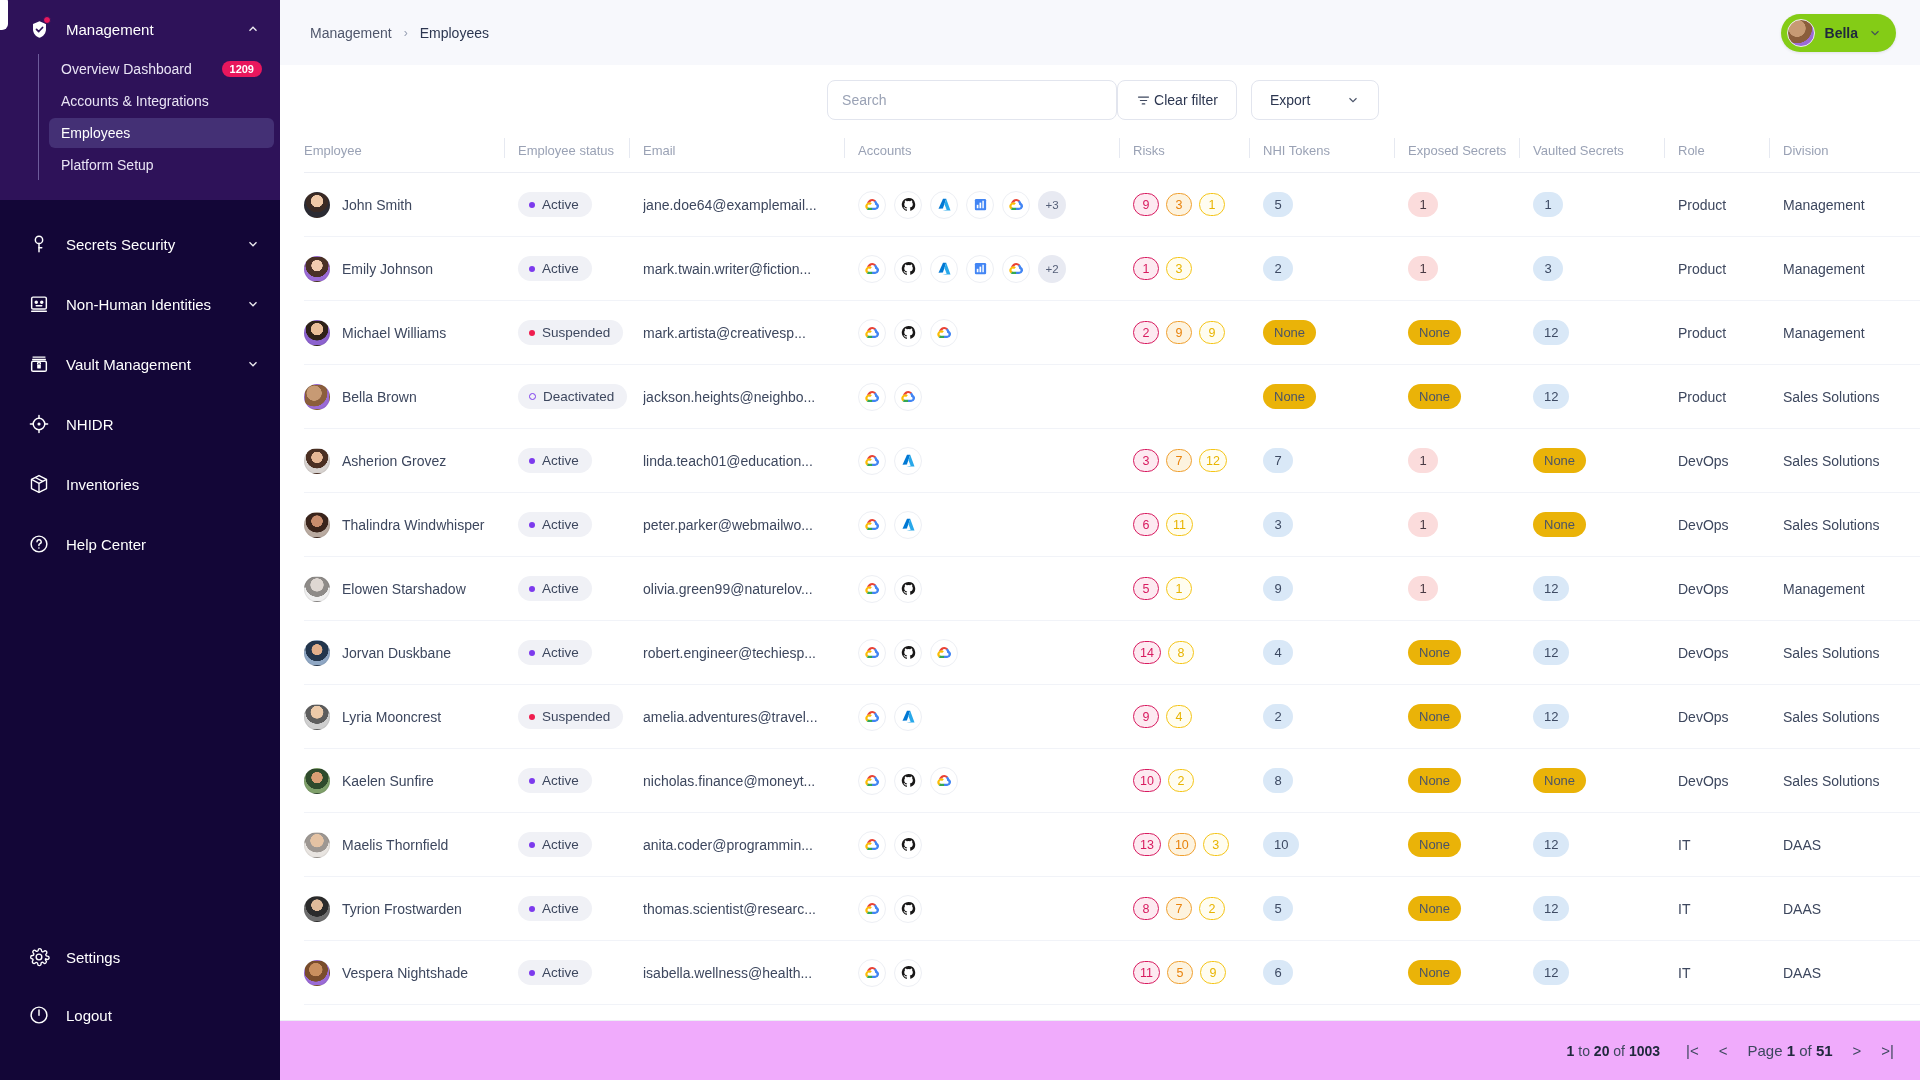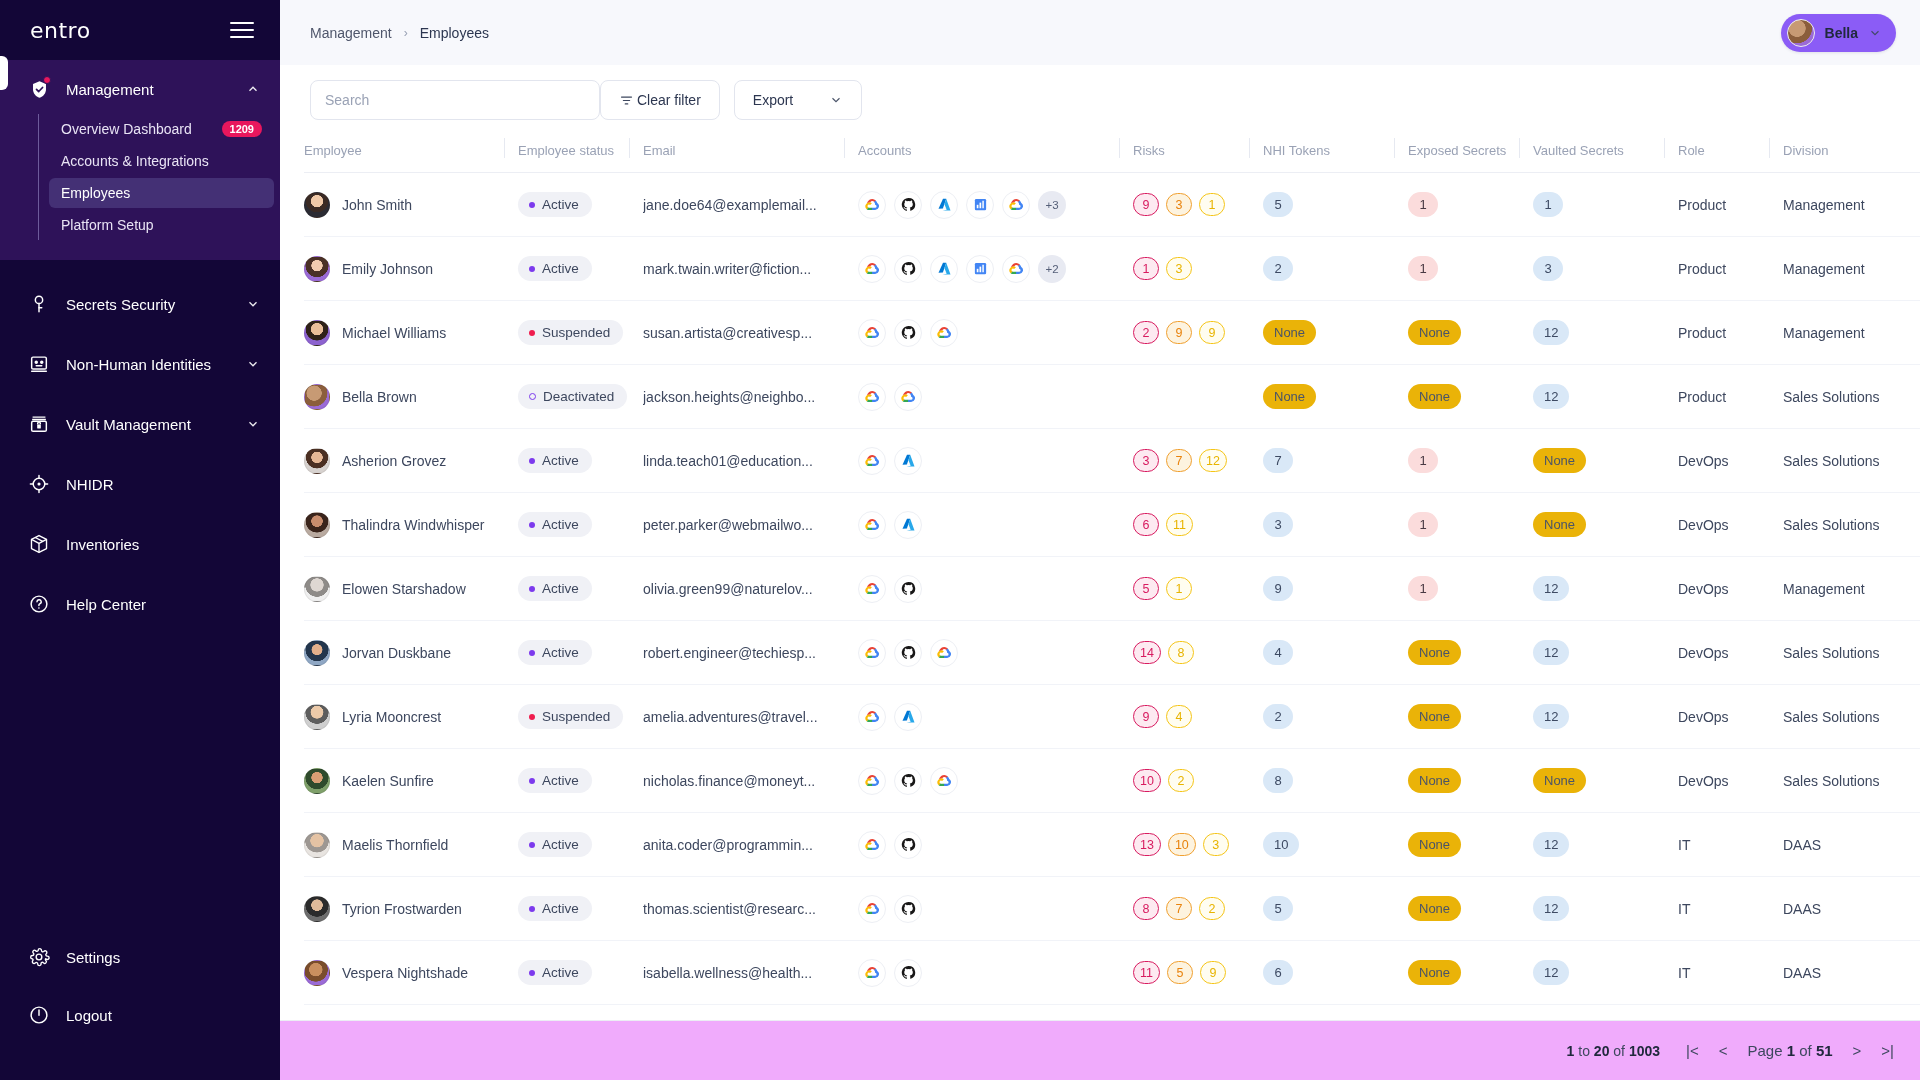--- a/index.html
+++ b/index.html
@@ -65,33 +65,33 @@
   
   .content { flex:1; display:flex; flex-direction:column; background:#fff; min-width:0;}
   .topbar {
     height: 65px; background:#f7f8fc; display:flex; align-items:center;
     justify-content:space-between; padding: 0 24px 0 30px; flex: 0 0 65px;
   }
   .crumbs { display:flex; align-items:center; gap:12px; font-size:14px; color:#4f566b; }
   .crumbs .sep { color:#9aa2b5; font-size: 12px; }
   .crumb-last { color:#2c3650; }
   .user-chip {
-    display:flex; align-items:center; gap:10px; background:#8b5cf6;
+    display:flex; align-items:center; gap:10px; background:#84cc16;
     border-radius: 22px; padding: 5px 14px 5px 6px; cursor:pointer;
     box-shadow: 0 1px 3px rgba(20,20,60,.10);
   }
   .avatar-sm {
     width: 28px; height:28px; border-radius:50%;
     background: radial-gradient(circle at 35% 32%, #c79a74 0 34%, #8b5e3c 36% 60%, #9b6bd6 62%);
     border: 1px solid #eee;
   }
   .user-name { font-size:14px; font-weight:700; color:#20293d; }
 
   .toolbar {
-    height: 70px; display:flex; align-items:center; justify-content:flex-start;
+    height: 70px; display:flex; align-items:center; justify-content:center;
     padding: 0 24px 0 30px; background:#fff; flex: 0 0 70px;
   }
   .search-box {
     width: 290px; height: 40px; border:1px solid #e2e5ee; border-radius: 8px;
     display:flex; align-items:center; padding: 0 14px;
   }
   .search-box input {
     border:none; outline:none; width:100%; font-size:14px; color:#2c3650;
     font-family:"Liberation Sans", sans-serif; background:transparent;
   }
@@ -180,28 +180,20 @@
   .pg-arrows span { cursor:pointer; font-size:15px; }
   .fcount b { font-weight:700; color:#20293d; }
   .pginfo b { font-weight:700; color:#20293d; }
 </style>
 </head>
 <body>
 
 <div class="app">
 
   <aside class="sidebar">
-    <div class="sb-top">
-      <div class="logo">entro</div>
-      <div class="burger">
-        <span></span>
-          <span></span>
-          <span></span>
-      </div>
-    </div>
 
     <div class="mgmt-block">
       <div class="nav-row">
         <span class="nav-icon">
           <svg viewBox="0 0 24 24" width="21" height="21" fill="none" stroke="#fff" stroke-width="1.8">
             <path d="M12 2.6 4.6 5.6v6c0 4.6 3.1 8.4 7.4 9.8 4.3-1.4 7.4-5.2 7.4-9.8v-6z" fill="#fff" stroke="none"></path>
             <path d="M8.6 11.8l2.5 2.5 4.4-4.6" stroke="#2e1259" stroke-width="2" stroke-linecap="round" stroke-linejoin="round"></path>
           </svg>
           <i class="dot-badge"></i>
         </span>
@@ -552,21 +544,21 @@
             </tr>
             <tr>
               <td>
                 <div class="emp-cell">
                   <span class="avatar" style="background:radial-gradient(circle at 50% 34%, #e9bd99 0 30%, #2f2119 32% 56%, #8d63cf 58%)"></span>
                   <span>Michael Williams</span>
                 </div>
               </td>
               <td class="pad"><span class="status-pill"><i class="sdot red"></i>Suspended</span></td>
               <td class="pad">
-                <div class="email">susan.artista@creativesp...</div>
+                <div class="email">mark.artista@creativesp...</div>
               </td>
               <td class="pad">
                 <div class="accounts">
                   <span class="acc">
                     <svg viewBox="0 0 24 24">
                       <path d="M15.3 8.1l1.9-1.9.1-.8A8.6 8.6 0 0 0 3.4 9.6l.7-.1 3.8-.6.3-.3a4.8 4.8 0 0 1 6.9-.5z" fill="#ea4335"></path>
                       <path d="M19.7 9.6a8.6 8.6 0 0 0-2.6-4.2L14.4 8a4.8 4.8 0 0 1 1.7 3.7v.5a2.4 2.4 0 0 1 0 4.8h-4.8l-.5.5v2.9l.5.5h4.8a6.2 6.2 0 0 0 3.6-11.3z" fill="#4285f4"></path>
                       <path d="M6.5 20.9h4.8v-3.9H6.5a2.4 2.4 0 0 1-1-.2l-.7.2-1.9 1.9-.2.6a6.2 6.2 0 0 0 3.8 1.4z" fill="#34a853"></path>
                       <path d="M6.5 8.6A6.2 6.2 0 0 0 2.7 19.5l2.8-2.8a2.4 2.4 0 0 1 1-4.6 2.4 2.4 0 0 1 1.7.7l2.8-2.8a6.2 6.2 0 0 0-4.5-1.4z" fill="#fbbc05"></path>
                     </svg>

